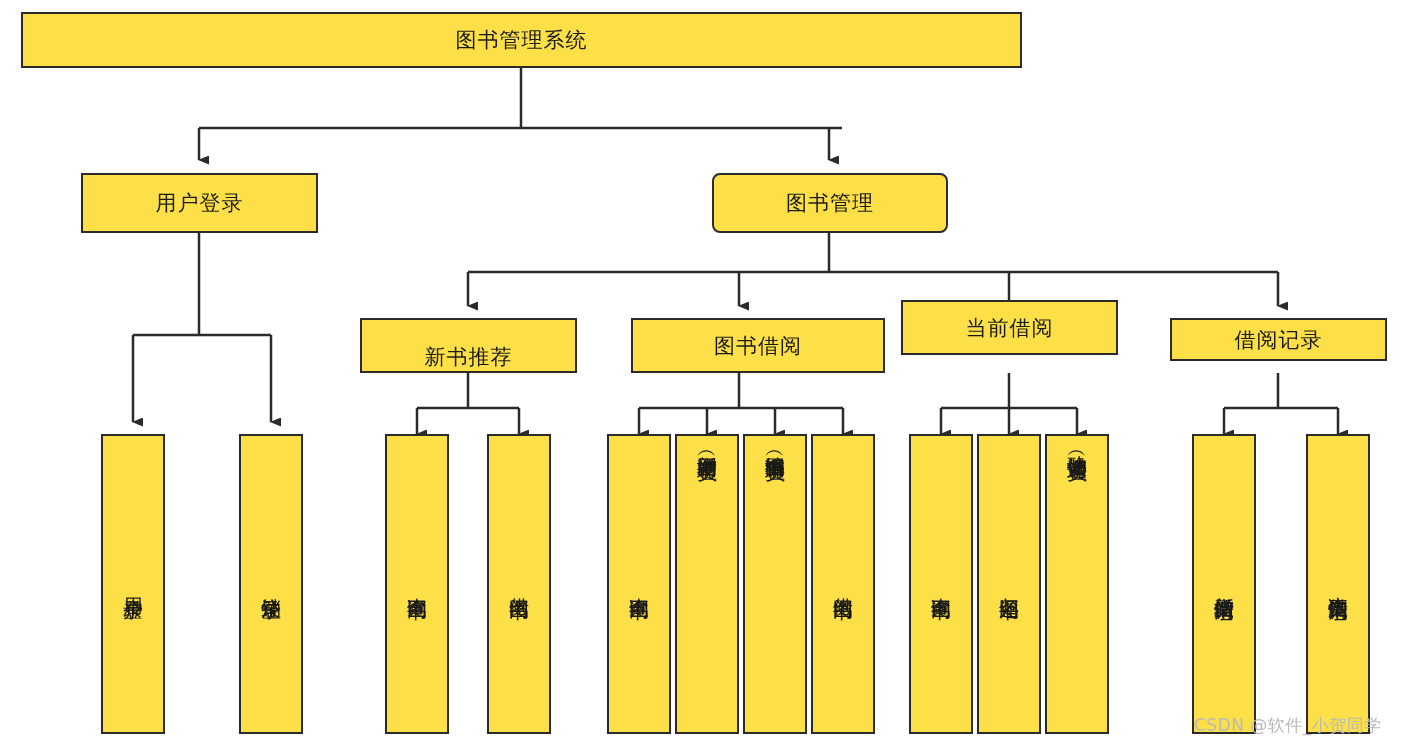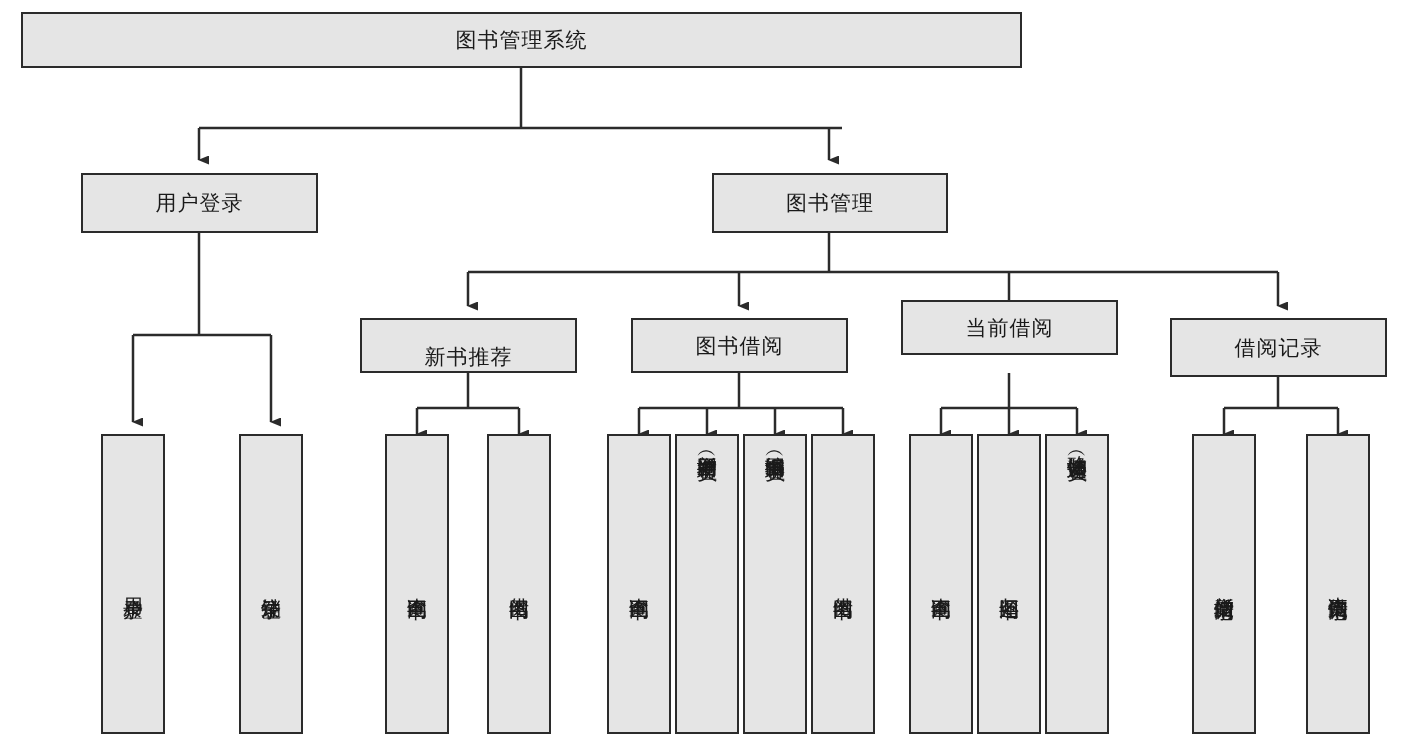--- a/index.html
+++ b/index.html
@@ -21,21 +21,21 @@
     position: absolute;
     left: 0; top: 0;
     width: 1405px;
     height: 747px;
     pointer-events: none;
   }
   .node {
     position: absolute;
     box-sizing: border-box;
     border: 2.5px solid #2b2b2b;
-    background: #e5e5e5;
+    background: #fde047;
     display: flex;
     align-items: center;
     justify-content: center;
     color: #1a1a1a;
   }
   .node.horiz {
     font-size: 21px;
     letter-spacing: 1px;
   }
   .node.vert {
@@ -117,37 +117,37 @@
   </svg>
 
   <div class="node horiz" style="left:21px; top:12px; width:1001px; height:56px;">
     <span>图书管理系统</span>
   </div>
 
   <div class="node horiz" style="left:81px; top:173px; width:237px; height:60px;">
     <span>用户登录</span>
   </div>
 
-  <div class="node horiz" style="left:712px; top:173px; width:236px; height:60px;">
+  <div class="node horiz" style="left:712px; top:173px; width:236px; height:60px;border-radius:8px;">
     <span>图书管理</span>
   </div>
 
   <div class="node horiz" style="left:360px; top:318px; width:217px; height:55px;align-items:flex-end;">
     <span>新书推荐</span>
   </div>
 
-  <div class="node horiz" style="left:631px; top:318px; width:217px; height:55px;">
+  <div class="node horiz" style="left:631px; top:318px; width:254px; height:55px;">
     <span>图书借阅</span>
   </div>
 
   <div class="node horiz" style="left:901px; top:300px; width:217px; height:55px;">
     <span>当前借阅</span>
   </div>
 
-  <div class="node horiz" style="left:1170px; top:318px; width:217px; height:59px;justify-content:center;">
+  <div class="node horiz" style="left:1170px; top:318px; width:217px; height:43px;justify-content:center;">
     <span>借阅记录</span>
   </div>
 
   <div class="node vert" style="left:101px; top:434px; width:64px; height:300px; justify-content:center;">
     <span>用户登录</span>
   </div>
   <div class="node vert" style="left:239px; top:434px; width:64px; height:300px; justify-content:center;">
     <span>注销登录</span>
   </div>
 
@@ -181,14 +181,15 @@
     <span>确认归还（管理员）</span>
   </div>
 
   <div class="node vert" style="left:1192px; top:434px; width:64px; height:300px; justify-content:center;">
     <span>新增借阅记录</span>
   </div>
   <div class="node vert" style="left:1306px; top:434px; width:64px; height:300px; justify-content:center;">
     <span>查询借阅记录</span>
   </div>
 
+  <div class="watermark" style="left:1194px; top:714px;">CSDN @软件_小贺同学</div>
 
 </div>
 
 </body></html>

